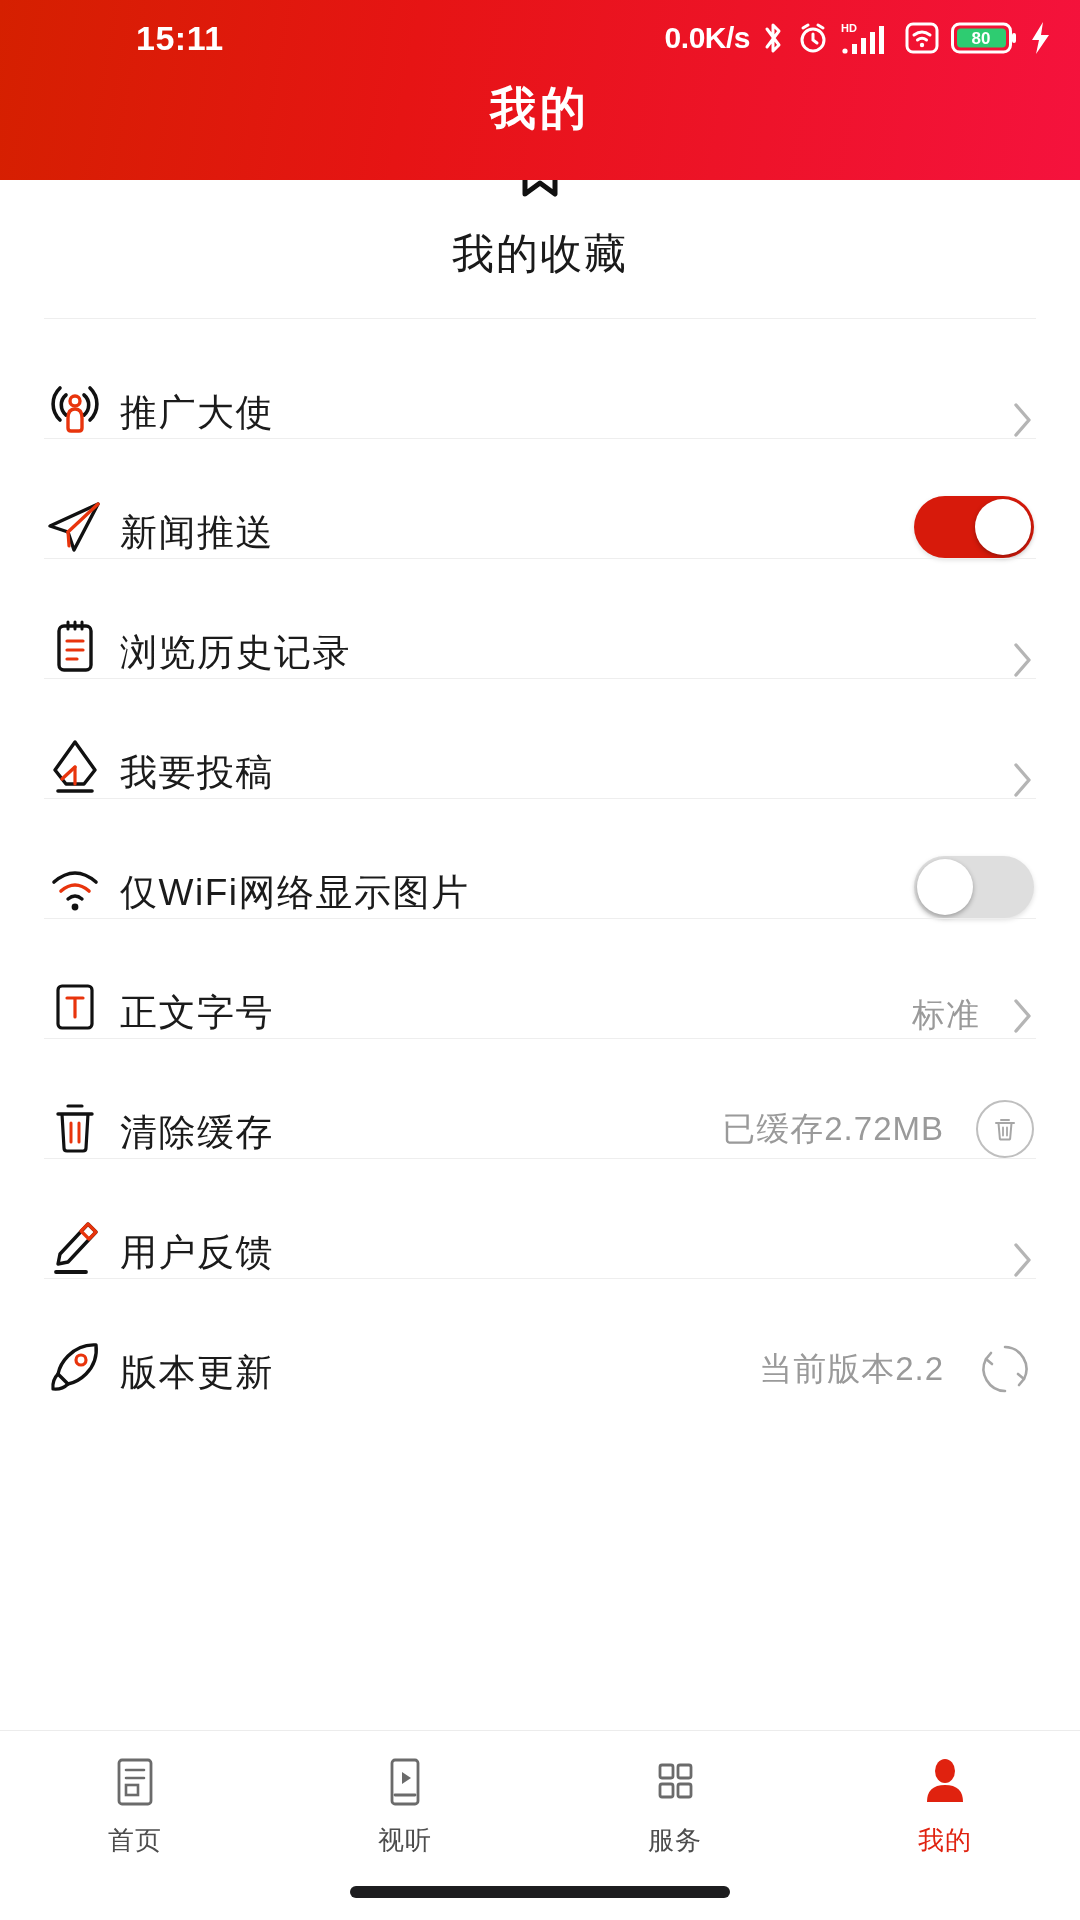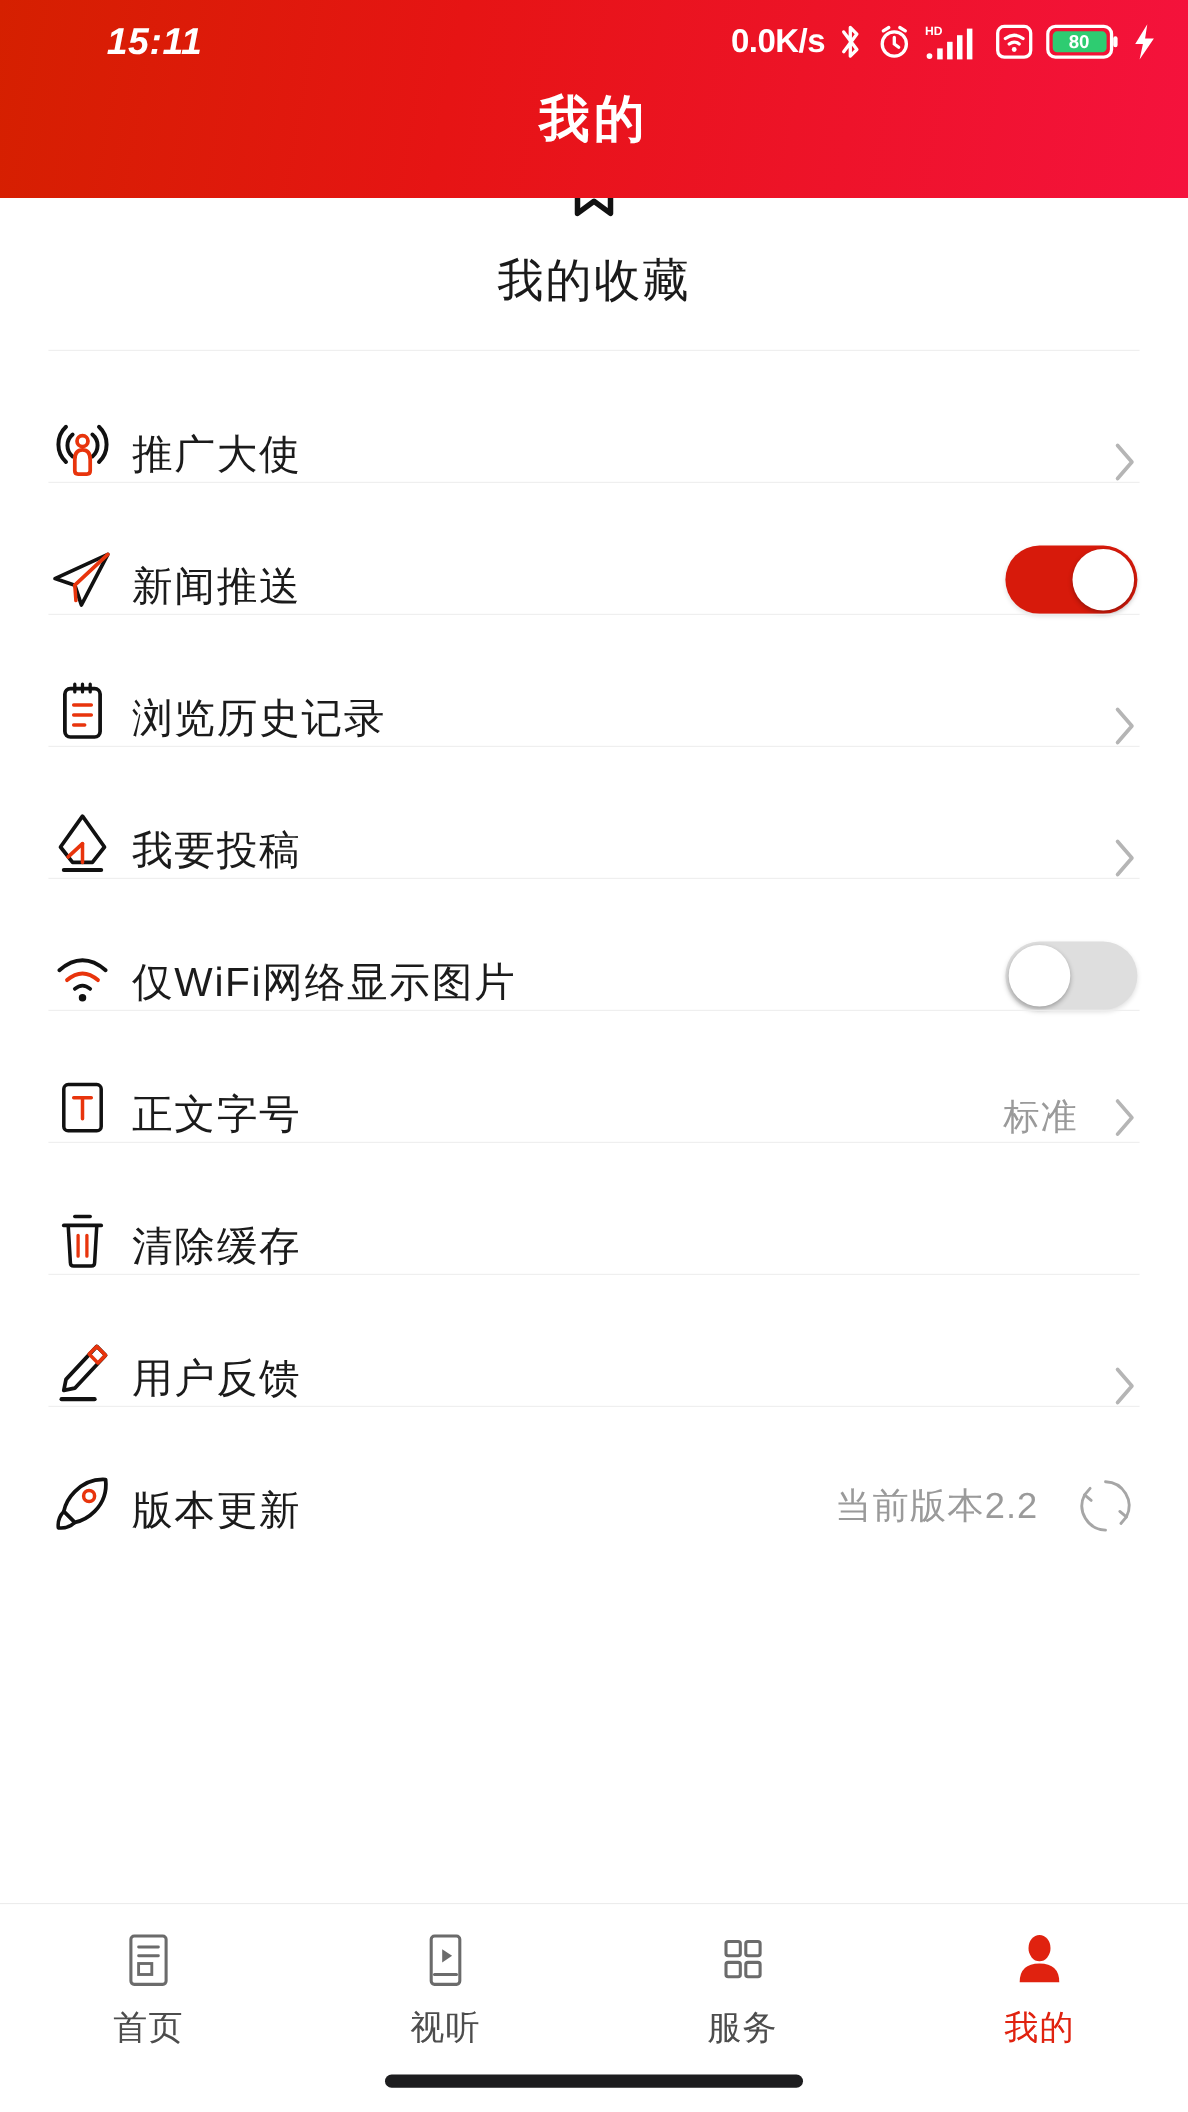--- a/index.html
+++ b/index.html
@@ -13,21 +13,21 @@
   
   .header {
     position:relative; height:180px; flex:0 0 180px;
     background:linear-gradient(100deg,#d52000 0%,#e61414 38%,#f5123d 100%);
     color:#fff;
   }
   .statusbar {
     position:relative; height:76px; display:flex; align-items:center;
     padding:0 26px;
   }
-  .sb-time { font-size:34px; font-weight:600; letter-spacing:.5px; margin-left:71px;font-style:italic; }
+  .sb-time { font-size:34px; font-weight:600; letter-spacing:.5px; margin-left:110px; }
   .sb-right { margin-left:auto; display:flex; align-items:center; gap:11px; }
   .sb-net { font-size:30px; font-weight:600; letter-spacing:-.5px; }
   .sb-ico { display:flex; align-items:center; }
   .sb-ico svg { display:block; }
   .hd-title {
     position:absolute; left:0; right:0; top:78px;
     text-align:center; font-size:46px; font-weight:700; letter-spacing:4px;
   }
 
   
@@ -76,21 +76,21 @@
   .circ-btn.plain { border:none; }
 
   
   .tabbar {
     flex:0 0 190px; border-top:1px solid #ececec; background:#fff;
     display:flex; align-items:flex-start; padding-top:22px;
   }
   .tab { flex:1; display:flex; flex-direction:column; align-items:center; gap:12px; }
   .tab-ico { height:58px; display:flex; align-items:center; justify-content:center; }
   .tab-ico svg { display:block; }
-  .tab-label { font-size:31px; color:#4d4d4d; letter-spacing:1px; }
+  .tab-label { font-size:26px; color:#4d4d4d; letter-spacing:1px; }
   .tab.active .tab-label { color:#e0220f; }
   .home-ind {
     position:absolute; bottom:22px; left:50%; transform:translateX(-50%);
     width:380px; height:12px; border-radius:8px; background:#1d1d1f;
   }
 </style>
 </head>
 <body>
 
 <div class="phone">
@@ -280,20 +280,31 @@
     <div class="row">
       <span class="row-ico">
         <svg width="62" height="62" viewBox="0 0 62 62">
           <path d="M24 10 L38 10" stroke="#111" stroke-width="3.2" stroke-linecap="round"></path>
           <path d="M14 18 L48 18" stroke="#111" stroke-width="3.4" stroke-linecap="round"></path>
           <path d="M18 18 L20 52 Q20 55 23 55 L39 55 Q42 55 42 52 L44 18" fill="none" stroke="#111" stroke-width="3.2" stroke-linejoin="round"></path>
           <path d="M27 27 L27 46 M35 27 L35 46" stroke="#e8340c" stroke-width="3" stroke-linecap="round"></path>
         </svg>
       </span>
       <span class="row-label">清除缓存</span>
+      <span class="row-right">
+        <span class="row-value">已缓存2.72MB</span>
+        <span class="circ-btn">
+          <svg width="30" height="30" viewBox="0 0 30 30">
+            <path d="M11 6 L19 6" stroke="#a6a6a6" stroke-width="2" stroke-linecap="round"></path>
+            <path d="M6 9 L24 9" stroke="#a6a6a6" stroke-width="2" stroke-linecap="round"></path>
+            <path d="M8.5 9 L9.8 24 Q9.8 25.6 11.4 25.6 L18.6 25.6 Q20.2 25.6 20.2 24 L21.5 9" fill="none" stroke="#a6a6a6" stroke-width="2" stroke-linejoin="round"></path>
+            <path d="M13 13.5 L13 21.5 M17 13.5 L17 21.5" stroke="#a6a6a6" stroke-width="1.8" stroke-linecap="round"></path>
+          </svg>
+        </span>
+      </span>
     </div>
 
     <div class="row">
       <span class="row-ico">
         <svg width="62" height="62" viewBox="0 0 62 62">
           <path d="M44 8 L52 16 L24 46 L14 48 L16 38 Z" fill="none" stroke="#111" stroke-width="3.4" stroke-linejoin="round"></path>
           <path d="M44 8 L52 16 L45 23 L37 15 Z" fill="none" stroke="#e8340c" stroke-width="3.2" stroke-linejoin="round"></path>
           <path d="M12 56 L42 56" stroke="#111" stroke-width="3.8" stroke-linecap="round"></path>
         </svg>
       </span>

